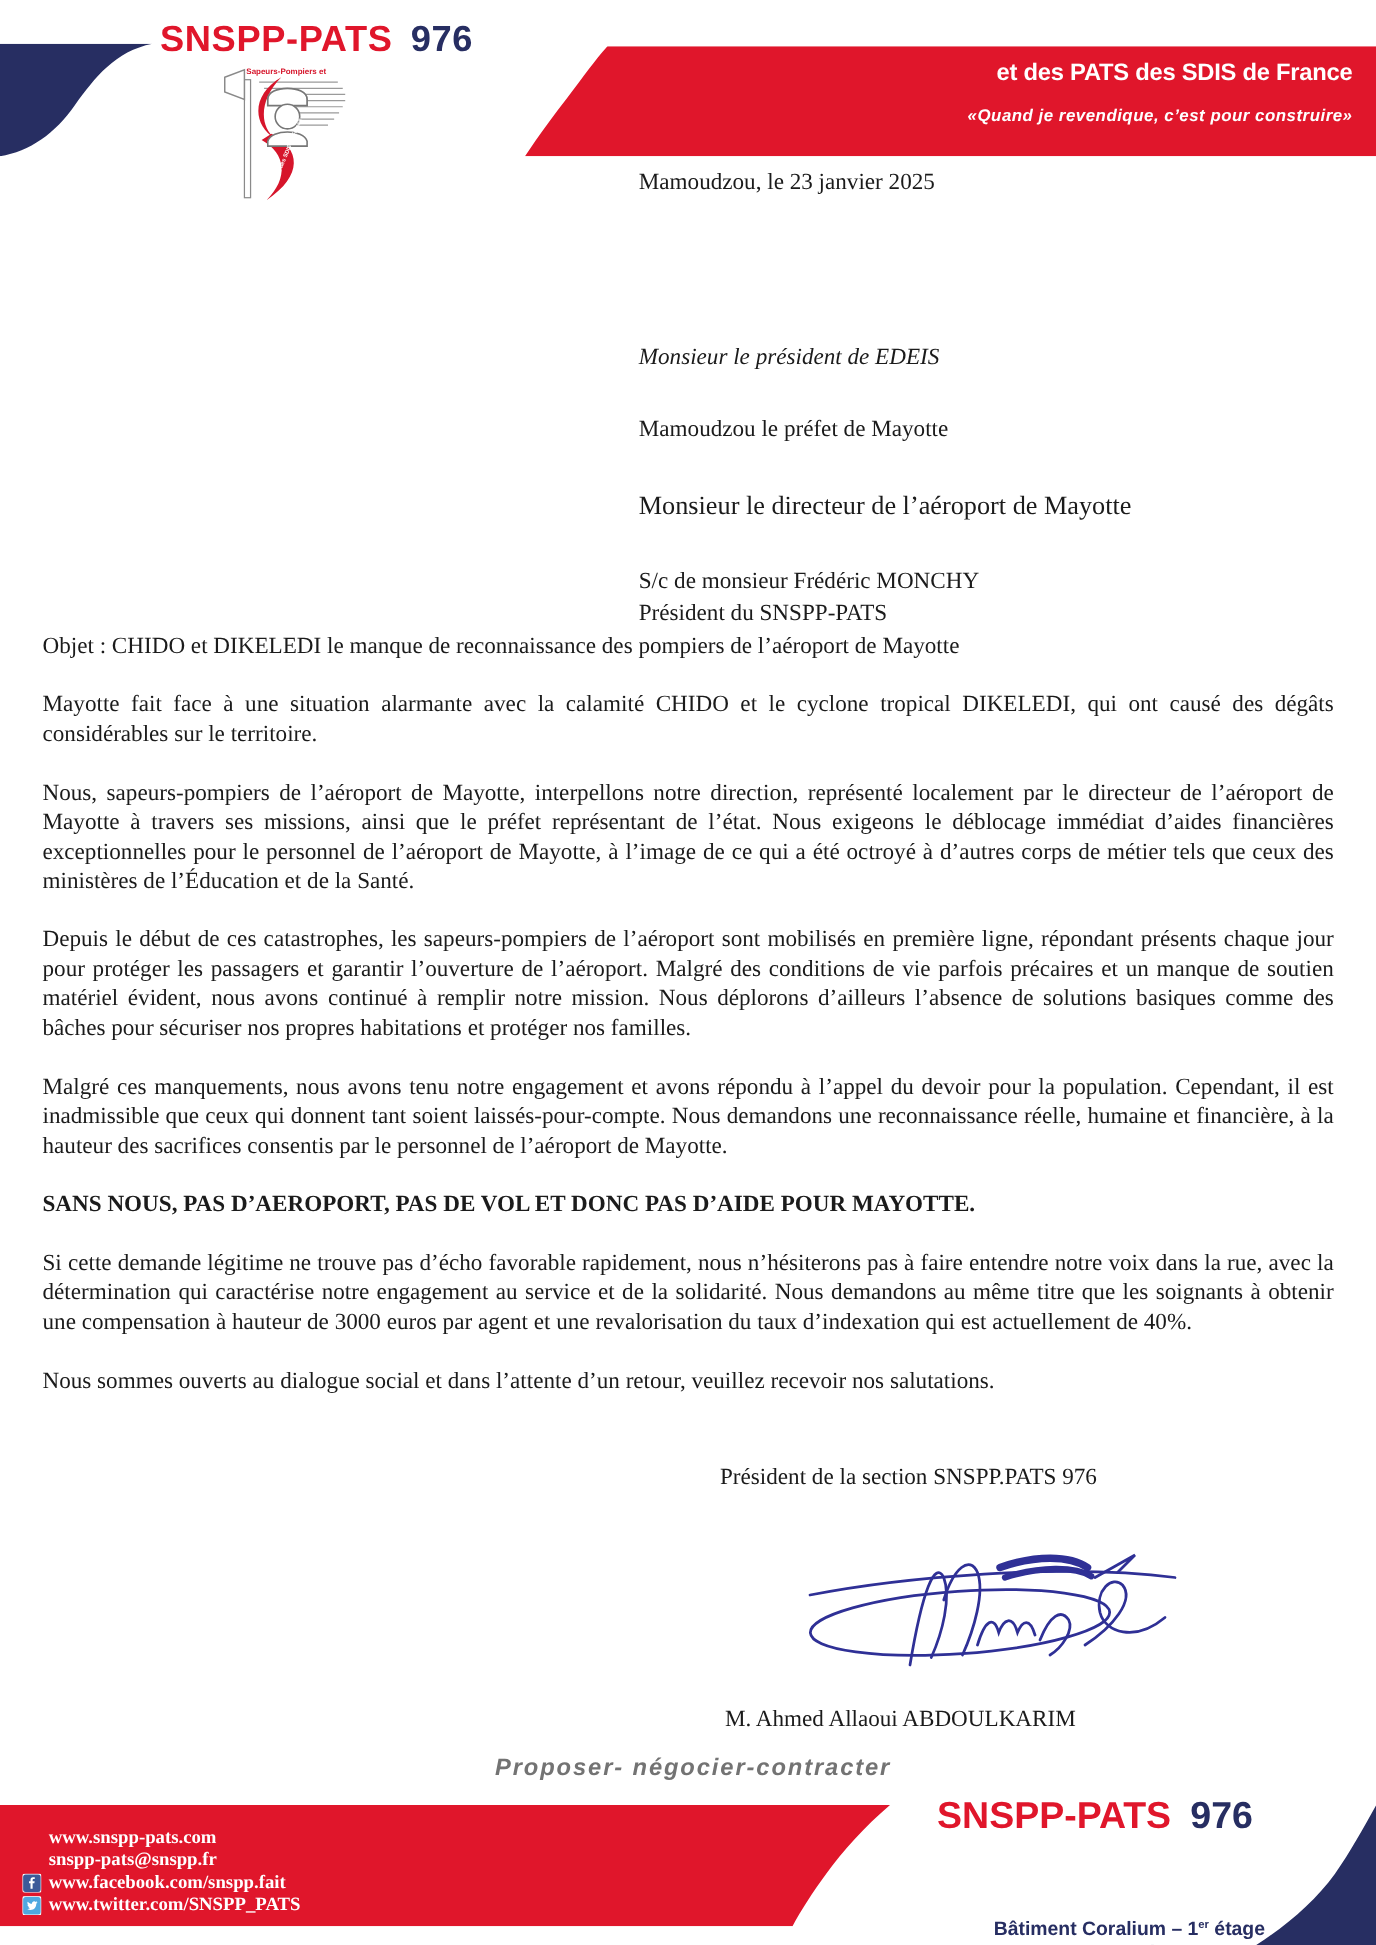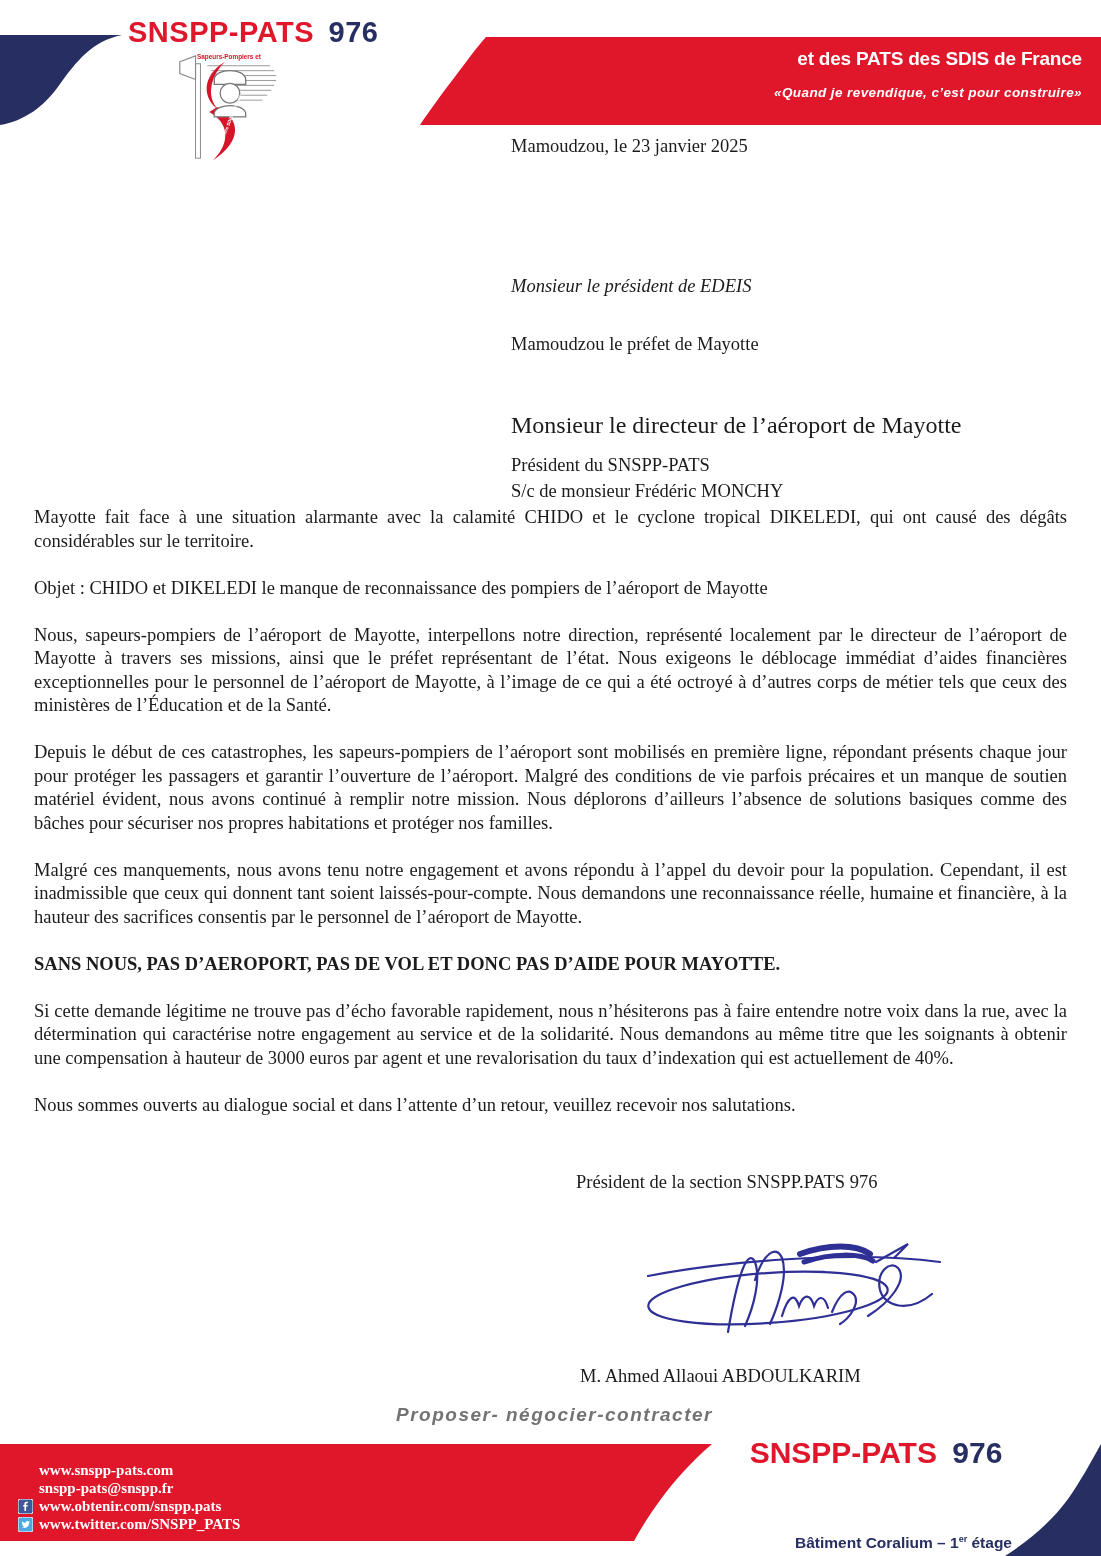--- a/index.html
+++ b/index.html
@@ -30,21 +30,21 @@
   }
   .banner-tagline {
     margin-top:9px; font-size:13.5px; font-weight:bold; font-style:italic;
     letter-spacing:0.4px;
   }
 
   
   .dateline { position:absolute; left:511px; top:136px; font-size:18.5px; }
   .recipient-1 { position:absolute; left:511px; top:276px; font-size:18.5px;font-style:italic; }
   .recipient-2 { position:absolute; left:511px; top:334px; font-size:18.5px; }
-  .recipient-3 { position:absolute; left:511px; top:392px; font-size:24px;margin-top:20px; }
+  .recipient-3 { position:absolute; left:511px; top:392px; font-size:21px; }
   .care-of { position:absolute; left:511px; top:452px; font-size:18.5px; line-height:26px; }
 
   .body-block {
     position:absolute; left:34px; top:506px; width:1033px;
     font-size:18.5px; line-height:23.5px; text-align:justify;
   }
   .body-block p { margin:0 0 23.5px 0; }
   .headline { font-weight:bold; text-align:left; }
 
   .sig-title { position:absolute; left:576px; top:1172px; font-size:18.5px; }
@@ -128,27 +128,27 @@
     </div>
   </div>
 
   <div class="dateline">Mamoudzou, le 23 janvier 2025</div>
 
   <div class="recipient-1">Monsieur le président de EDEIS</div>
   <div class="recipient-2">Mamoudzou le préfet de Mayotte</div>
   <div class="recipient-3">Monsieur le directeur de l’aéroport de Mayotte</div>
 
   <div class="care-of">
+    <div>S/c de monsieur Frédéric MONCHY</div>
     <div>Président du SNSPP-PATS</div>
-    <div>S/c de monsieur Frédéric MONCHY</div>
   </div>
 
   <div class="body-block">
+    <p>Objet : CHIDO et DIKELEDI le manque de reconnaissance des pompiers de l’aéroport de Mayotte</p>
     <p>Mayotte fait face à une situation alarmante avec la calamité CHIDO et le cyclone tropical DIKELEDI, qui ont causé des dégâts considérables sur le territoire.</p>
-    <p>Objet : CHIDO et DIKELEDI le manque de reconnaissance des pompiers de l’aéroport de Mayotte</p>
     <p>Nous, sapeurs-pompiers de l’aéroport de Mayotte, interpellons notre direction, représenté localement par le directeur de l’aéroport de Mayotte à travers ses missions, ainsi que le préfet représentant de l’état. Nous exigeons le déblocage immédiat d’aides financières exceptionnelles pour le personnel de l’aéroport de Mayotte, à l’image de ce qui a été octroyé à d’autres corps de métier tels que ceux des ministères de l’Éducation et de la Santé.</p>
     <p>Depuis le début de ces catastrophes, les sapeurs-pompiers de l’aéroport sont mobilisés en première ligne, répondant présents chaque jour pour protéger les passagers et garantir l’ouverture de l’aéroport. Malgré des conditions de vie parfois précaires et un manque de soutien matériel évident, nous avons continué à remplir notre mission. Nous déplorons d’ailleurs l’absence de solutions basiques comme des bâches pour sécuriser nos propres habitations et protéger nos familles.</p>
     <p>Malgré ces manquements, nous avons tenu notre engagement et avons répondu à l’appel du devoir pour la population. Cependant, il est inadmissible que ceux qui donnent tant soient laissés-pour-compte. Nous demandons une reconnaissance réelle, humaine et financière, à la hauteur des sacrifices consentis par le personnel de l’aéroport de Mayotte.</p>
     <p class="headline">SANS NOUS, PAS D’AEROPORT, PAS DE VOL ET DONC PAS D’AIDE POUR MAYOTTE.</p>
     <p>Si cette demande légitime ne trouve pas d’écho favorable rapidement, nous n’hésiterons pas à faire entendre notre voix dans la rue, avec la détermination qui caractérise notre engagement au service et de la solidarité. Nous demandons au même titre que les soignants à obtenir une compensation à hauteur de 3000 euros par agent et une revalorisation du taux d’indexation qui est actuellement de 40%.</p>
     <p>Nous sommes ouverts au dialogue social et dans l’attente d’un retour, veuillez recevoir nos salutations.</p>
   </div>
 
   <div class="sig-title">Président de la section SNSPP.PATS 976</div>
 
@@ -184,21 +184,21 @@
       <span class="icon-slot"></span>
       <span>snspp-pats@snspp.fr</span>
     </div>
     <div class="row">
       <span class="icon-slot">
         <svg viewBox="0 0 15 15">
             <rect x="0" y="0" width="15" height="15" rx="2.5" fill="#3C5A99" stroke="#ffffff" stroke-width="1"></rect>
             <path d="M9.8,4.2 H8.7 C8.3,4.2 8.1,4.5 8.1,4.9 V6 H9.7 L9.5,7.6 H8.1 V12 H6.4 V7.6 H5.2 V6 H6.4 V4.7 C6.4,3.5 7.1,2.7 8.4,2.7 L9.8,2.8 Z" fill="#ffffff"></path>
           </svg>
       </span>
-      <span>www.obtenir.com/snspp.pats</span>
+      <span>www.facebook.com/snspp.fait</span>
     </div>
     <div class="row">
       <span class="icon-slot">
         <svg viewBox="0 0 15 15">
             <rect x="0" y="0" width="15" height="15" rx="2.5" fill="#4FA8E0" stroke="#ffffff" stroke-width="1"></rect>
             <path d="M12,4.6 C11.7,4.8 11.3,4.9 11,4.9 C11.4,4.7 11.6,4.4 11.7,4 C11.4,4.2 11,4.4 10.6,4.5 C10.3,4.1 9.8,3.9 9.3,3.9 C8.3,3.9 7.6,4.7 7.6,5.6 L7.6,6 C6.2,6 5,5.3 4.2,4.3 C4,4.6 3.9,4.9 3.9,5.3 C3.9,5.9 4.2,6.4 4.7,6.8 C4.4,6.8 4.1,6.7 3.9,6.5 C3.9,7.3 4.5,8 5.3,8.2 C5,8.3 4.7,8.3 4.5,8.2 C4.7,8.9 5.3,9.4 6.1,9.4 C5.5,9.9 4.7,10.2 3.8,10.1 C4.6,10.6 5.5,10.9 6.4,10.9 C9.3,10.9 11,8.5 11,6.3 L11,6 C11.4,5.7 11.8,5.2 12,4.6 Z" fill="#ffffff"></path>
           </svg>
       </span>
       <span>www.twitter.com/SNSPP_PATS</span>
     </div>

